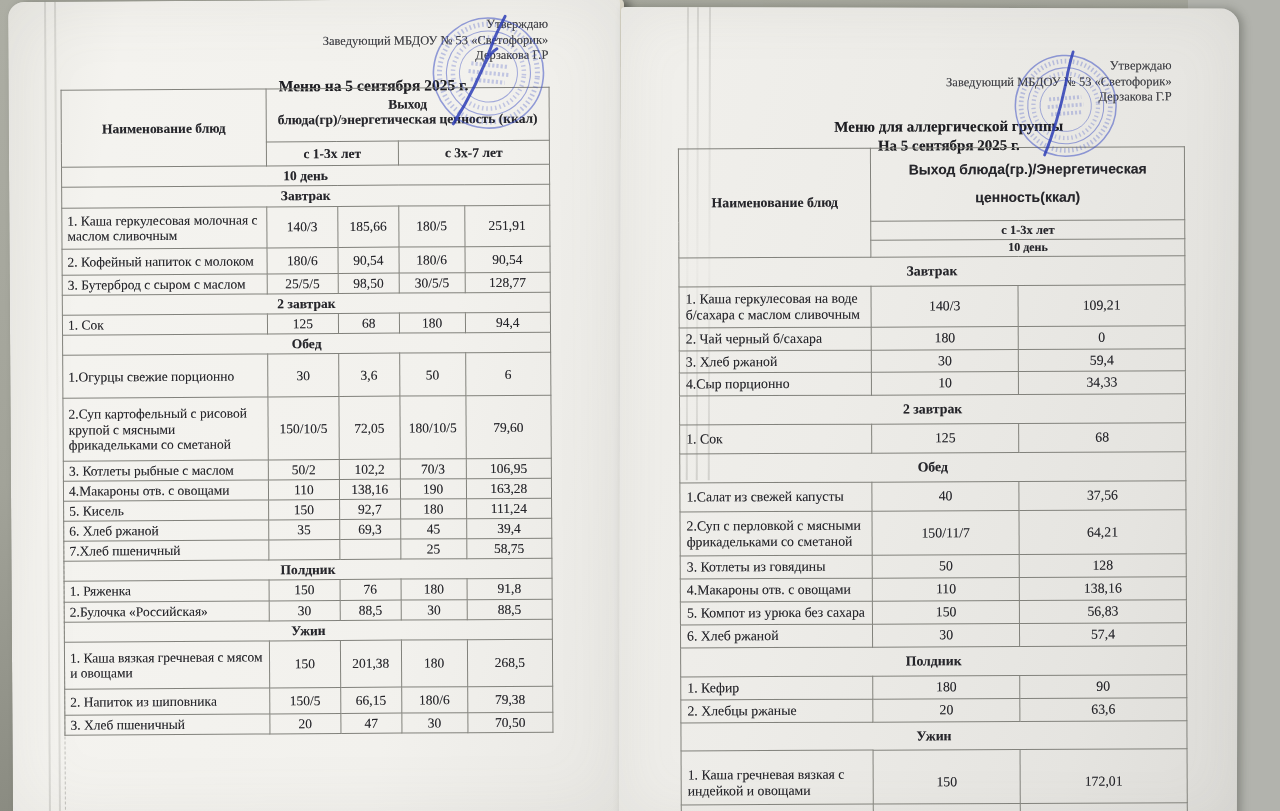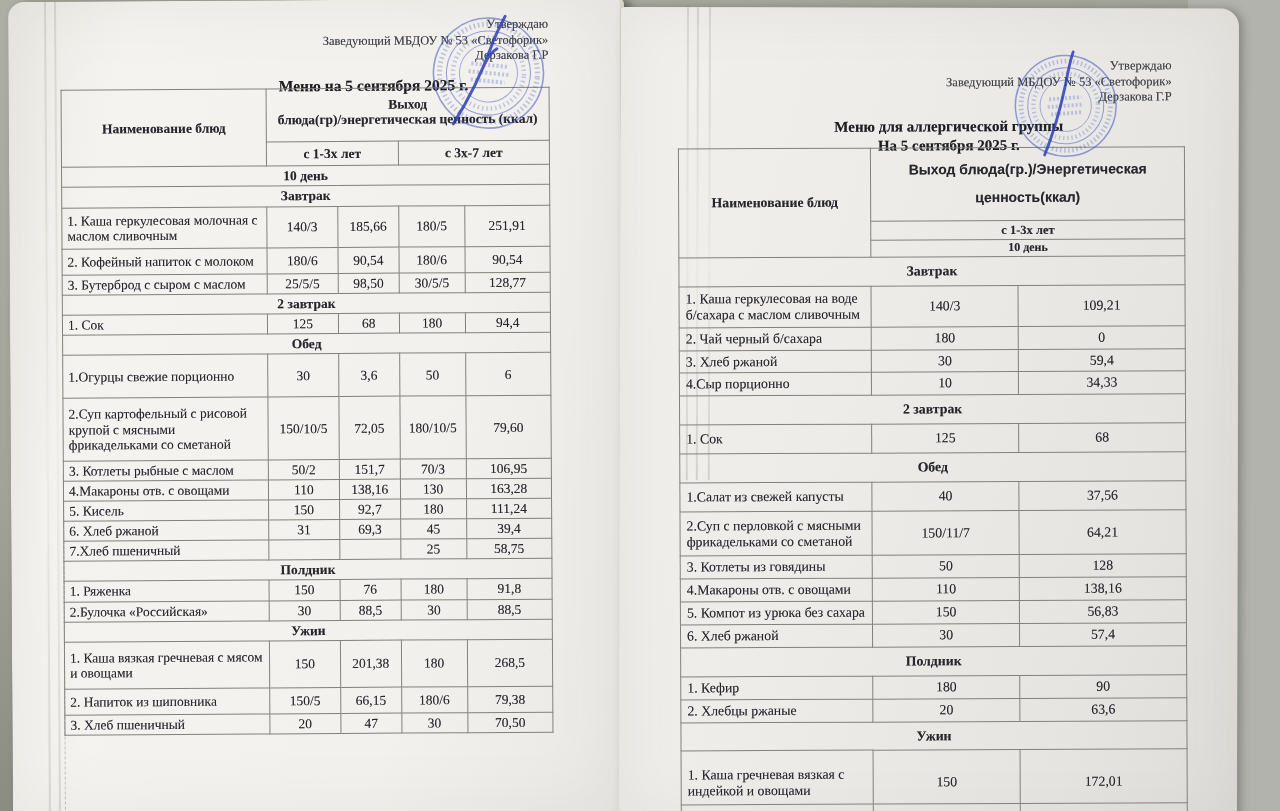--- a/index.html
+++ b/index.html
@@ -169,41 +169,41 @@
             <tr class="s2r1">
               <td class="dish-name">2.Суп картофельный с рисовой крупой с мясными фрикадельками со сметаной</td>
               <td class="dish-val">150/10/5</td>
               <td class="dish-val">72,05</td>
               <td class="dish-val">180/10/5</td>
               <td class="dish-val">79,60</td>
             </tr>
             <tr class="s2r2">
               <td class="dish-name">3. Котлеты рыбные с маслом</td>
               <td class="dish-val">50/2</td>
-              <td class="dish-val">151,7</td>
+              <td class="dish-val">102,2</td>
               <td class="dish-val">70/3</td>
               <td class="dish-val">106,95</td>
             </tr>
             <tr class="s2r3">
               <td class="dish-name">4.Макароны отв. с овощами</td>
               <td class="dish-val">110</td>
               <td class="dish-val">138,16</td>
-              <td class="dish-val">130</td>
+              <td class="dish-val">190</td>
               <td class="dish-val">163,28</td>
             </tr>
             <tr class="s2r4">
               <td class="dish-name">5. Кисель</td>
               <td class="dish-val">150</td>
               <td class="dish-val">92,7</td>
               <td class="dish-val">180</td>
               <td class="dish-val">111,24</td>
             </tr>
             <tr class="s2r5">
               <td class="dish-name">6. Хлеб ржаной</td>
-              <td class="dish-val">31</td>
+              <td class="dish-val">35</td>
               <td class="dish-val">69,3</td>
               <td class="dish-val">45</td>
               <td class="dish-val">39,4</td>
             </tr>
             <tr class="s2r6">
               <td class="dish-name">7.Хлеб пшеничный</td>
               <td class="dish-val"></td>
               <td class="dish-val"></td>
               <td class="dish-val">25</td>
               <td class="dish-val">58,75</td>

